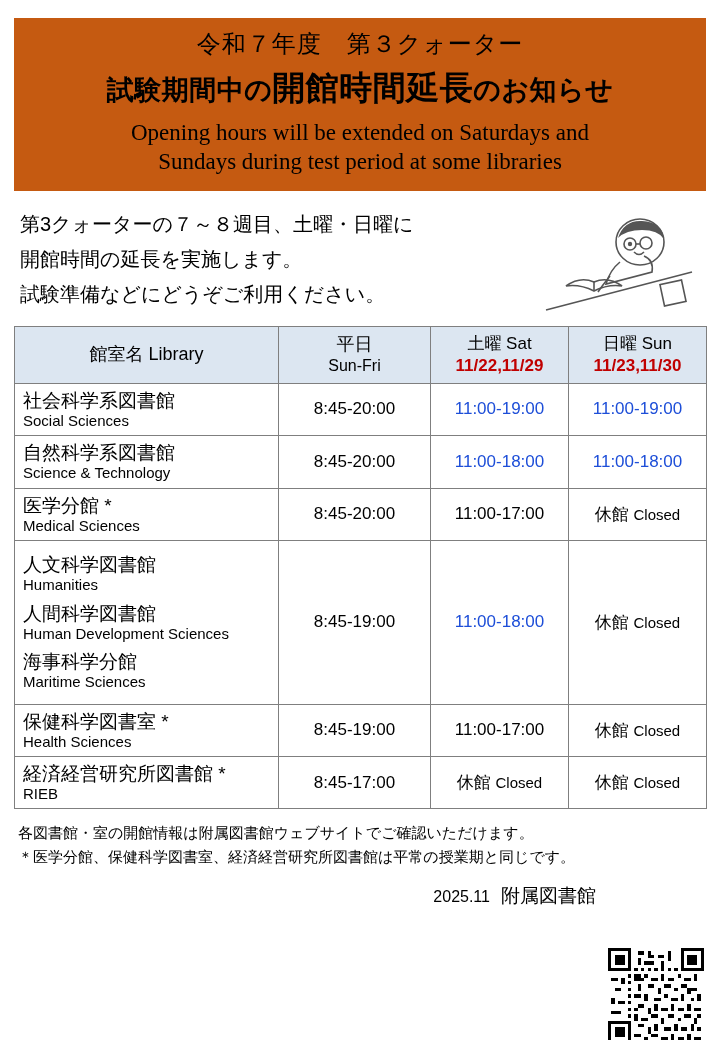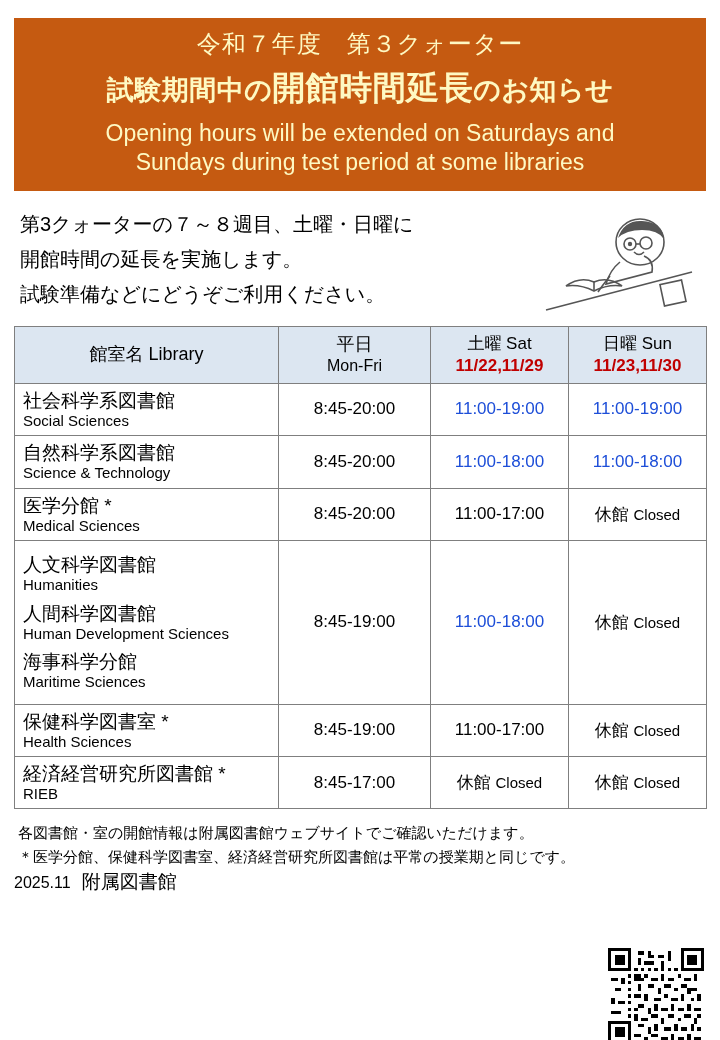--- a/index.html
+++ b/index.html
@@ -20,24 +20,25 @@
     height: 1040px;
     position: relative;
     box-sizing: border-box;
     padding: 0 14px;
   }
 
   
   .banner {
     margin: 18px 0 0 0;
     background: #c55a11;
-    color: #fef9c3;
+    color: #000000;
     text-align: center;
     padding: 10px 10px 14px 10px;
     box-sizing: border-box;
+    font-family: Liberation Serif, serif;
   }
   .banner-line1 {
     font-size: 24px;
     letter-spacing: 1px;
     margin-bottom: 6px;
     font-weight: normal;
   }
   .banner-line2 {
     font-size: 27px;
     font-weight: bold;
@@ -121,20 +122,22 @@
   .closed-en { font-size: 15px; }
 
   
   .notes {
     margin-top: 12px;
     font-size: 15px;
     line-height: 1.6;
     padding-left: 4px;
   }
   .footer-line {
+    margin-top: 14px;
+    text-align: right;
     padding-right: 110px;
     font-size: 18px;
   }
   .footer-line .date { font-size: 16px; margin-right: 6px; }
   .footer-line .org { font-size: 19px; }
 
   
   .qr {
     position: absolute;
     right: 16px;
@@ -200,21 +203,21 @@
         <col class="c-sat">
         <col class="c-sun">
     </colgroup>
     <thead>
       <tr>
         <th>
           <span class="th-jp">館室名 Library</span>
         </th>
         <th>
           <span class="th-jp">平日</span>
-          <span class="th-en">Mon-Fri</span>
+          <span class="th-en">Sun-Fri</span>
         </th>
         <th>
           <span class="th-jp th-sat-jp">土曜 Sat</span>
           <span class="th-date">11/22,11/29</span>
         </th>
         <th>
           <span class="th-jp th-sun-jp">日曜 Sun</span>
           <span class="th-date">11/23,11/30</span>
         </th>
       </tr>

